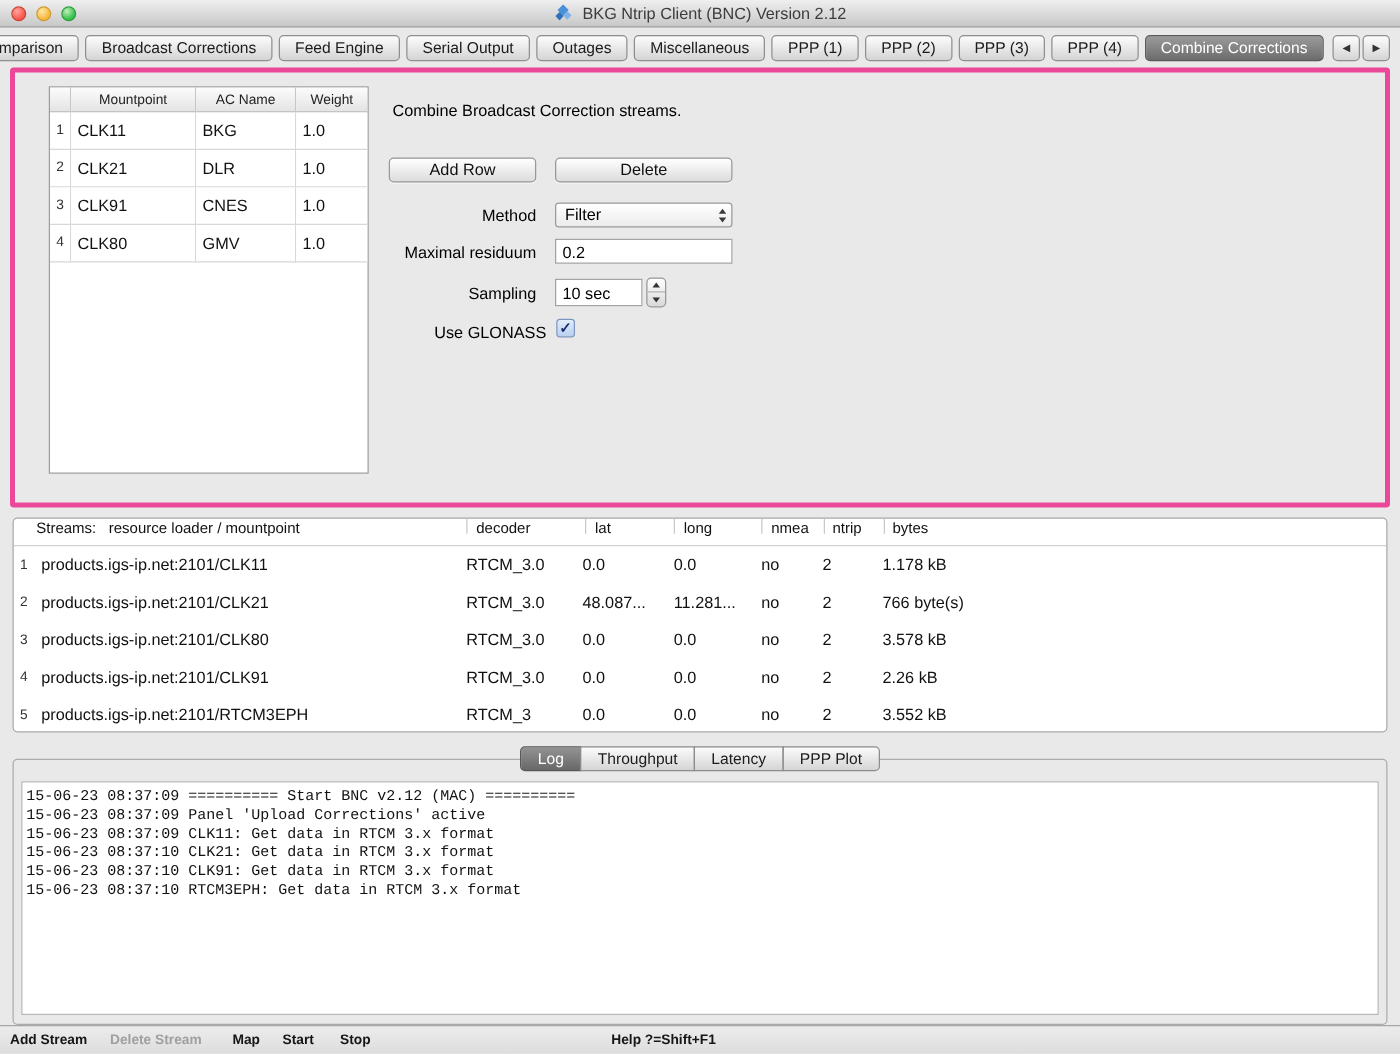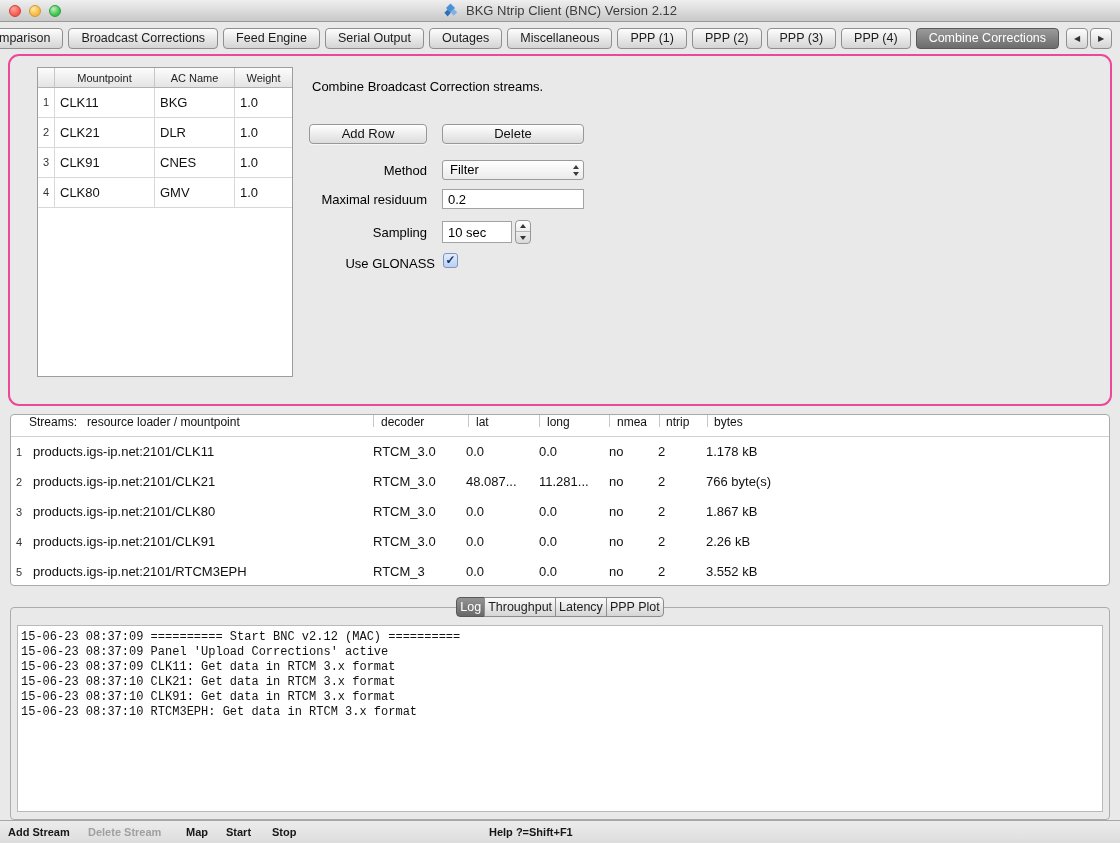--- a/index.html
+++ b/index.html
@@ -48,21 +48,21 @@
   .scroll-btn {
     width: 22px; height: 21px; line-height: 19px; text-align: center;
     font-size: 8px; color: #333;
     border: 1px solid #8f8f8f; border-radius: 4px;
     background: linear-gradient(#fdfdfd, #d4d4d4);
   }
 
   
   .main-frame {
     position: absolute; left: 8px; top: 54px; width: 1104px; height: 352px;
-    border: 2px solid #ec4899; border-radius: 11px;
+    border: 4px solid #ec4899; border-radius: 3px;
   }
   .corr-table {
     position: absolute; left: 27px; top: 11px; width: 256px; height: 310px;
     background: #fff; border: 1px solid #9d9d9d; overflow: hidden;
   }
   .corr-grid { display: grid; grid-template-columns: 17px 100px 80px 57px; }
   .corr-grid .h {
     height: 20px; line-height: 20px;
     background: linear-gradient(#fcfcfc, #e4e4e4);
     border-bottom: 1px solid #b2b2b2; border-right: 1px solid #c6c6c6;
@@ -165,21 +165,21 @@
   .s-ntrip{ left: 647px; }
   .s-byt  { left: 695px; }
 
   
   .log-frame {
     position: absolute; left: 10px; top: 607px; width: 1100px; height: 213px;
     border: 1px solid #ababab; border-radius: 4px; background: #e9e9e9;
   }
   .log-tabs { position: absolute; top: -11px; left: 0; right: 0; display: flex; justify-content: center; }
   .seg {
-    height: 20px; line-height: 18px; padding: 0 3px; font-size: 12.5px;
+    height: 20px; line-height: 18px; padding: 0 13px; font-size: 12.5px;
     border: 1px solid #8d8d8d; background: linear-gradient(#fbfbfb, #d5d5d5);
     margin-left: -1px; color: #1c1c1c; white-space: nowrap;
   }
   .seg.first { border-radius: 4px 0 0 4px; margin-left: 0; }
   .seg.last  { border-radius: 0 4px 4px 0; }
   .seg.selected { background: linear-gradient(#939393, #686868); color: #fff; border-color: #585858; }
   .log-box {
     position: absolute; left: 6px; right: 6px; top: 17px; bottom: 7px;
     background: #fff; border: 1px solid #b9b9b9;
     padding: 4px 3px; overflow: hidden;
@@ -343,21 +343,21 @@
     <span class="s-byt">766 byte(s)</span>
   </div>
   <div class="srow">
     <span class="srn">3</span>
     <span class="s-mp">products.igs-ip.net:2101/CLK80</span>
     <span class="s-dec">RTCM_3.0</span>
     <span class="s-lat">0.0</span>
     <span class="s-long">0.0</span>
     <span class="s-nmea">no</span>
     <span class="s-ntrip">2</span>
-    <span class="s-byt">1.867 kB</span>
+    <span class="s-byt">3.578 kB</span>
   </div>
   <div class="srow">
     <span class="srn">4</span>
     <span class="s-mp">products.igs-ip.net:2101/CLK91</span>
     <span class="s-dec">RTCM_3.0</span>
     <span class="s-lat">0.0</span>
     <span class="s-long">0.0</span>
     <span class="s-nmea">no</span>
     <span class="s-ntrip">2</span>
     <span class="s-byt"> 2.26 kB</span>

